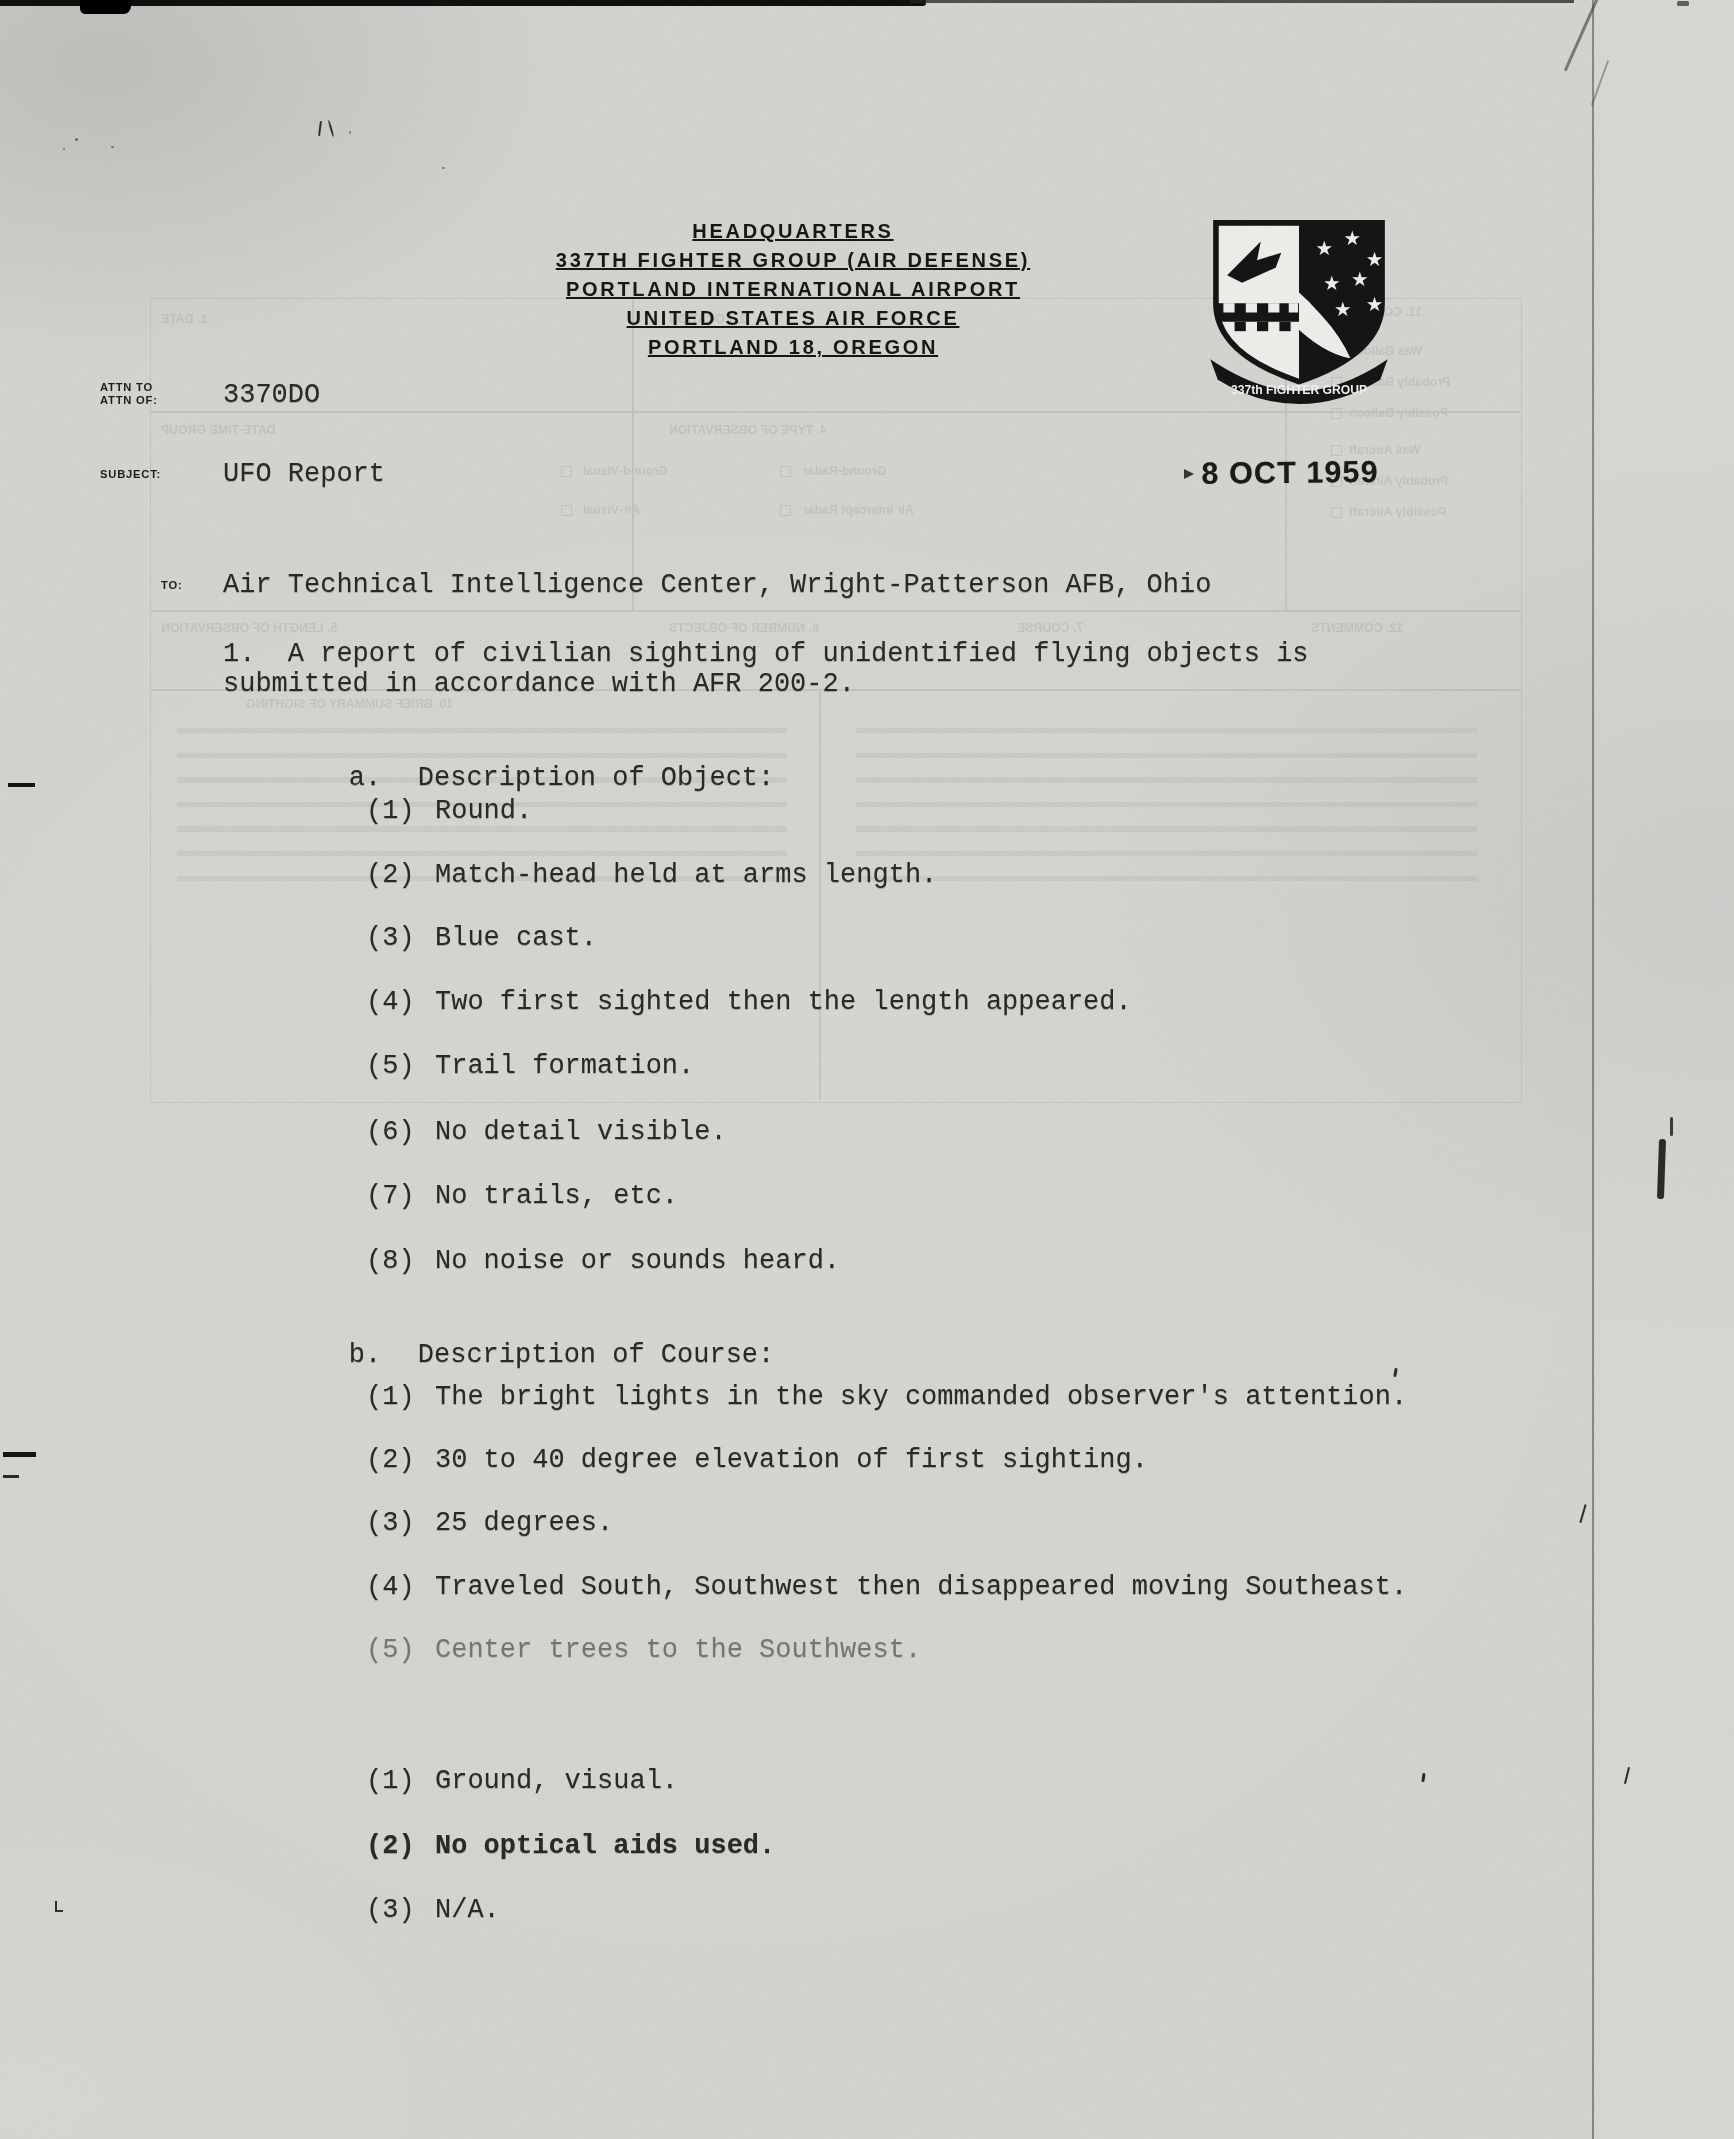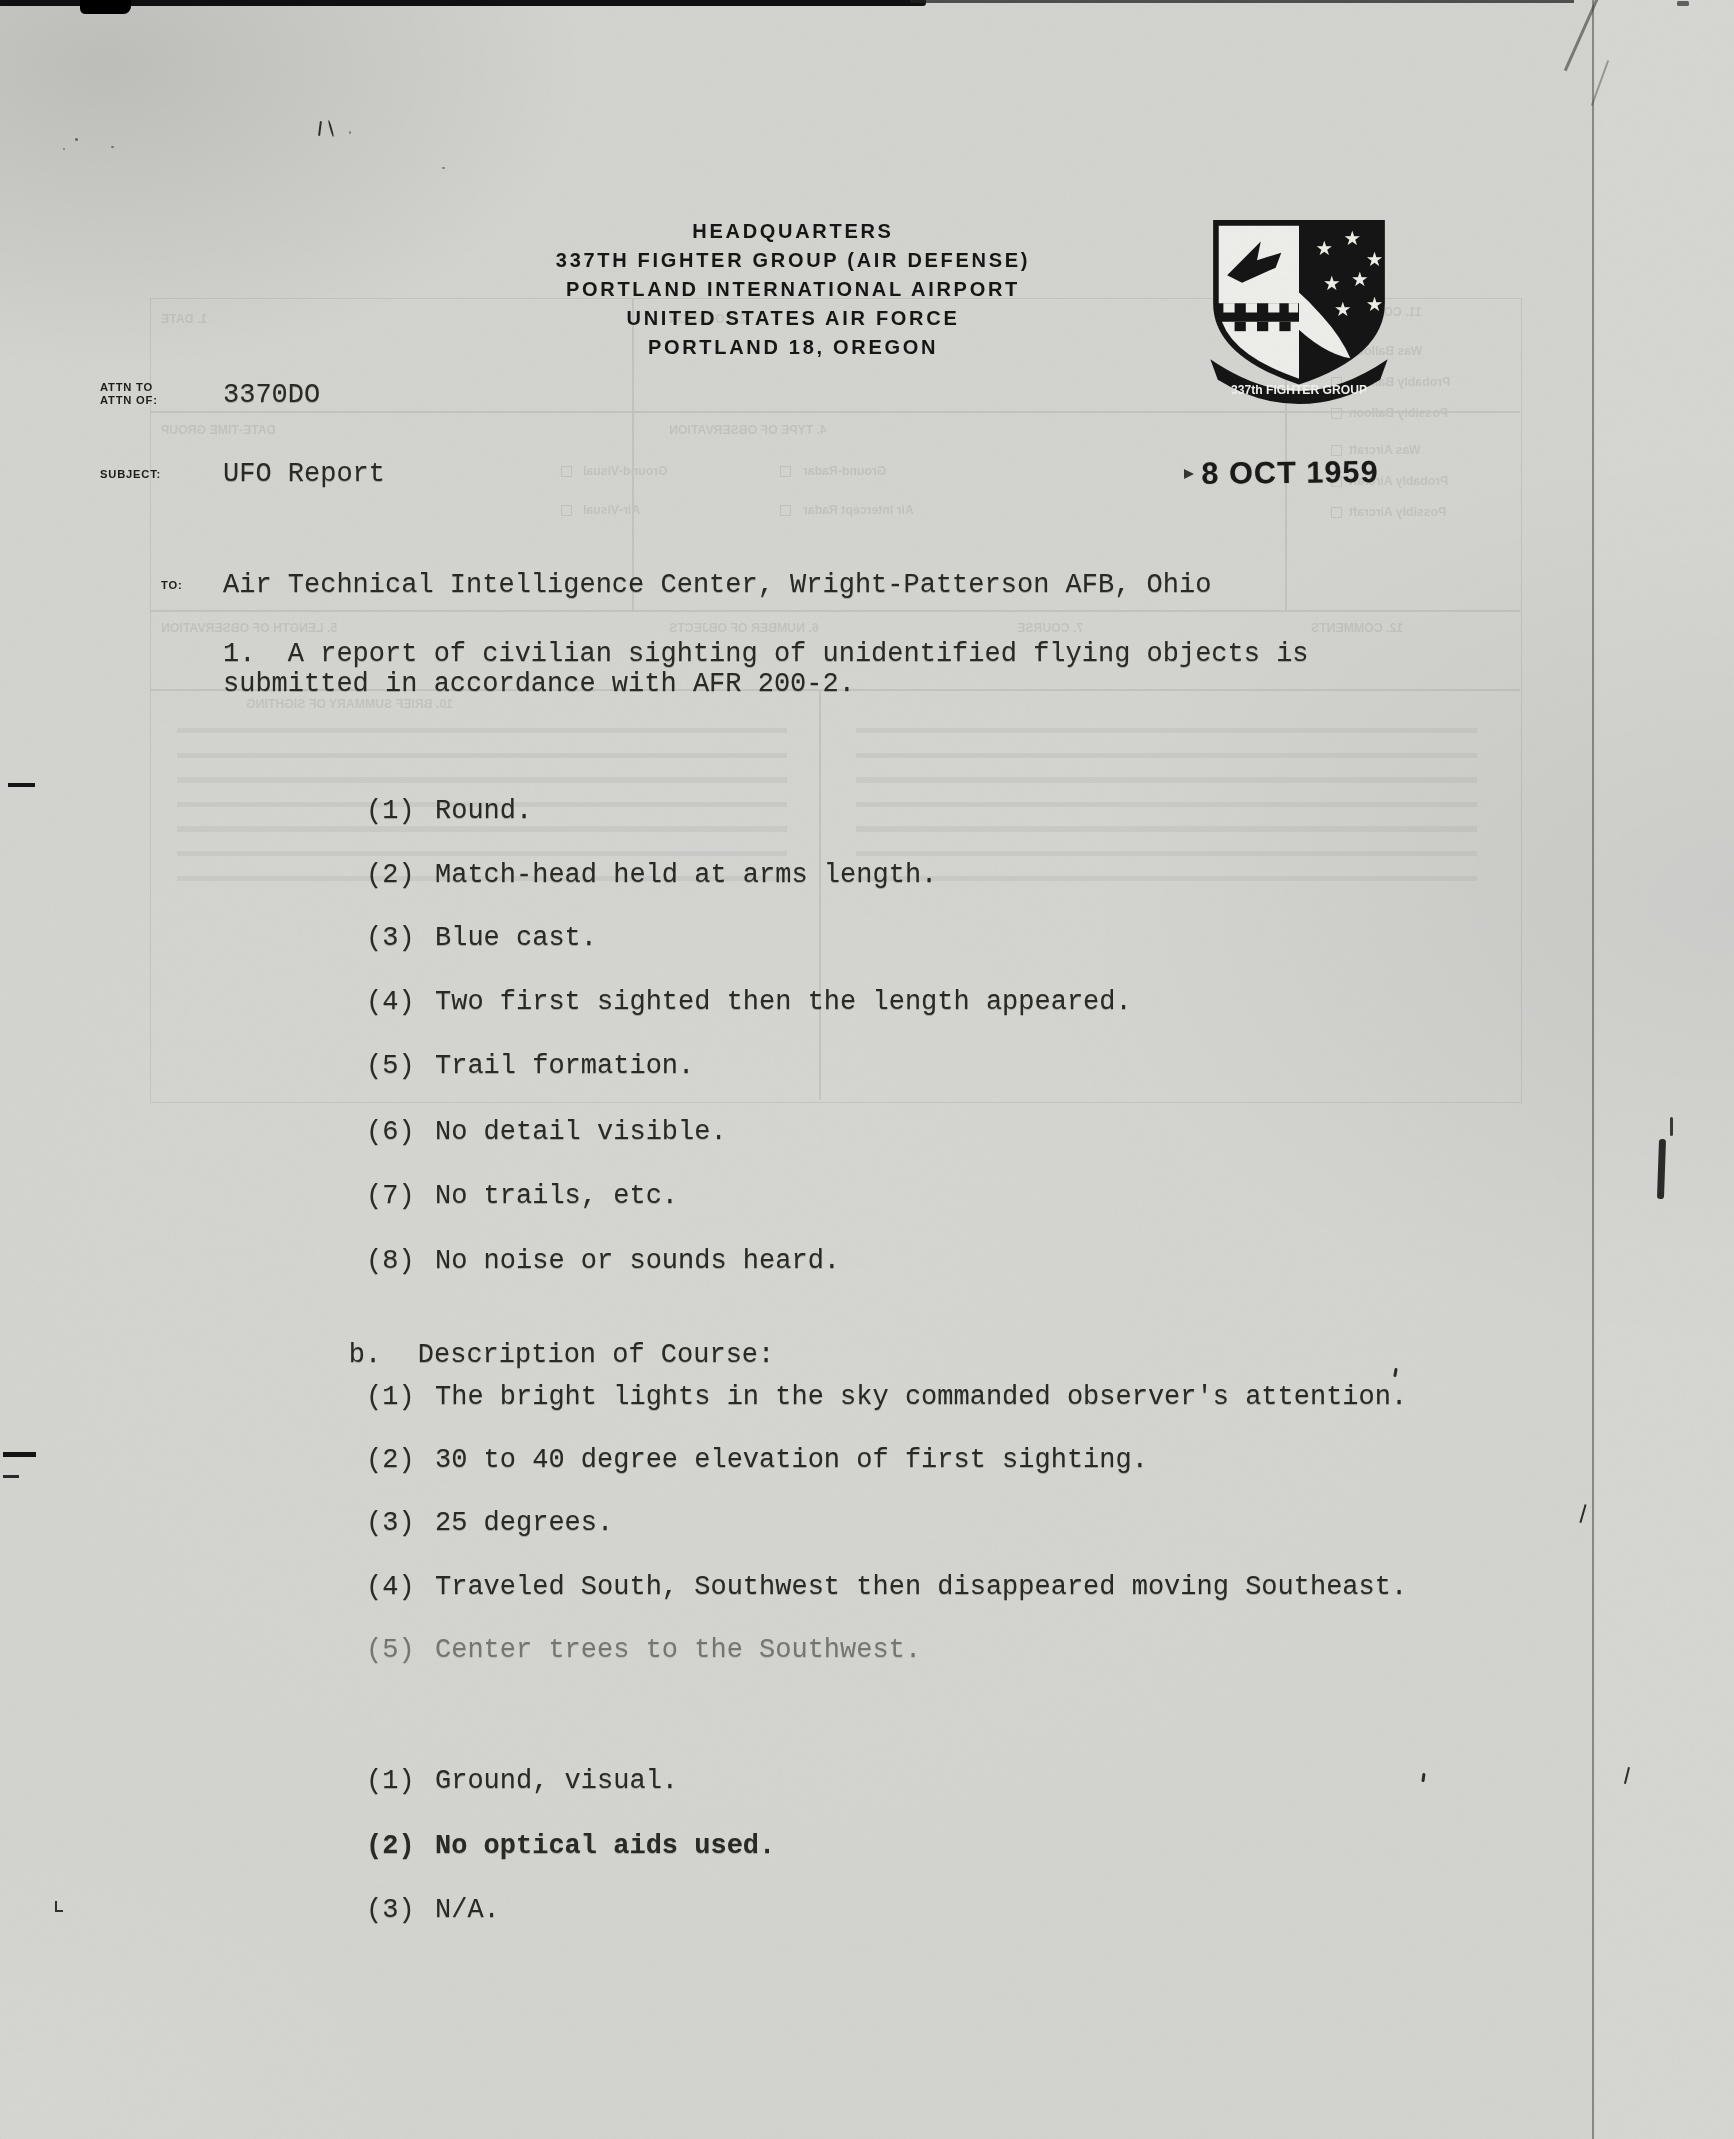--- a/index.html
+++ b/index.html
@@ -32,21 +32,21 @@
     font-family:"Liberation Sans", sans-serif;
     font-weight:bold; font-size:11.2px; line-height:13.4px;
     letter-spacing:0.8px; color:#1d1d1b;
   }
 
   
   .letterhead { position:absolute; left:472px; top:217px; width:642px; text-align:center; }
   .lh-line {
     font-family:"Liberation Sans", sans-serif;
     font-weight:bold; font-size:20px; line-height:29px;
-    letter-spacing:2.7px; color:#161614;
+    letter-spacing:2.7px; color:#161614;text-decoration:underline;
   }
 
   .emblem { position:absolute; left:1201px; top:213px; width:196px; height:199px; }
 
   
   .date-stamp {
     position:absolute; left:1184px; top:455px;
     font-family:"Liberation Sans", sans-serif;
     font-weight:bold; font-size:30.5px; letter-spacing:1.1px;
     color:#1a1a18; transform:rotate(-0.6deg);
@@ -199,20 +199,23 @@
     <span class="stamp-arrow"></span>
     <span>8 OCT 1959</span>
   </div>
 
   <div class="lbl" style="left:161px;top:579px;">TO:</div>
   <div class="tw" style="left:223px;top:570px;text-align:right;">Air Technical Intelligence Center, Wright-Patterson AFB, Ohio</div>
 
   <div class="tw" style="left:223px;top:639px;">1.  A report of civilian sighting of unidentified flying objects is</div>
   <div class="tw" style="left:223px;top:669px;">submitted in accordance with AFR 200-2.</div>
 
+  <div class="tw" style="left:284px;top:733px;">
+    <span class="mk">a.</span><span>Description of Object:</span>
+  </div>
   <div class="tw" style="left:366px;top:796px;"><span class="mk">(1)</span><span>Round.</span></div>
   <div class="tw" style="left:366px;top:860px;"><span class="mk">(2)</span><span>Match-head held at arms length.</span></div>
   <div class="tw" style="left:366px;top:923px;"><span class="mk">(3)</span><span>Blue cast.</span></div>
   <div class="tw" style="left:366px;top:987px;"><span class="mk">(4)</span><span>Two first sighted then the length appeared.</span></div>
   <div class="tw" style="left:366px;top:1051px;"><span class="mk">(5)</span><span>Trail formation.</span></div>
   <div class="tw" style="left:366px;top:1117px;"><span class="mk">(6)</span><span>No detail visible.</span></div>
   <div class="tw" style="left:366px;top:1181px;"><span class="mk">(7)</span><span>No trails, etc.</span></div>
   <div class="tw" style="left:366px;top:1246px;"><span class="mk">(8)</span><span>No noise or sounds heard.</span></div>
 
   <div class="tw" style="left:284px;top:1310px;">

